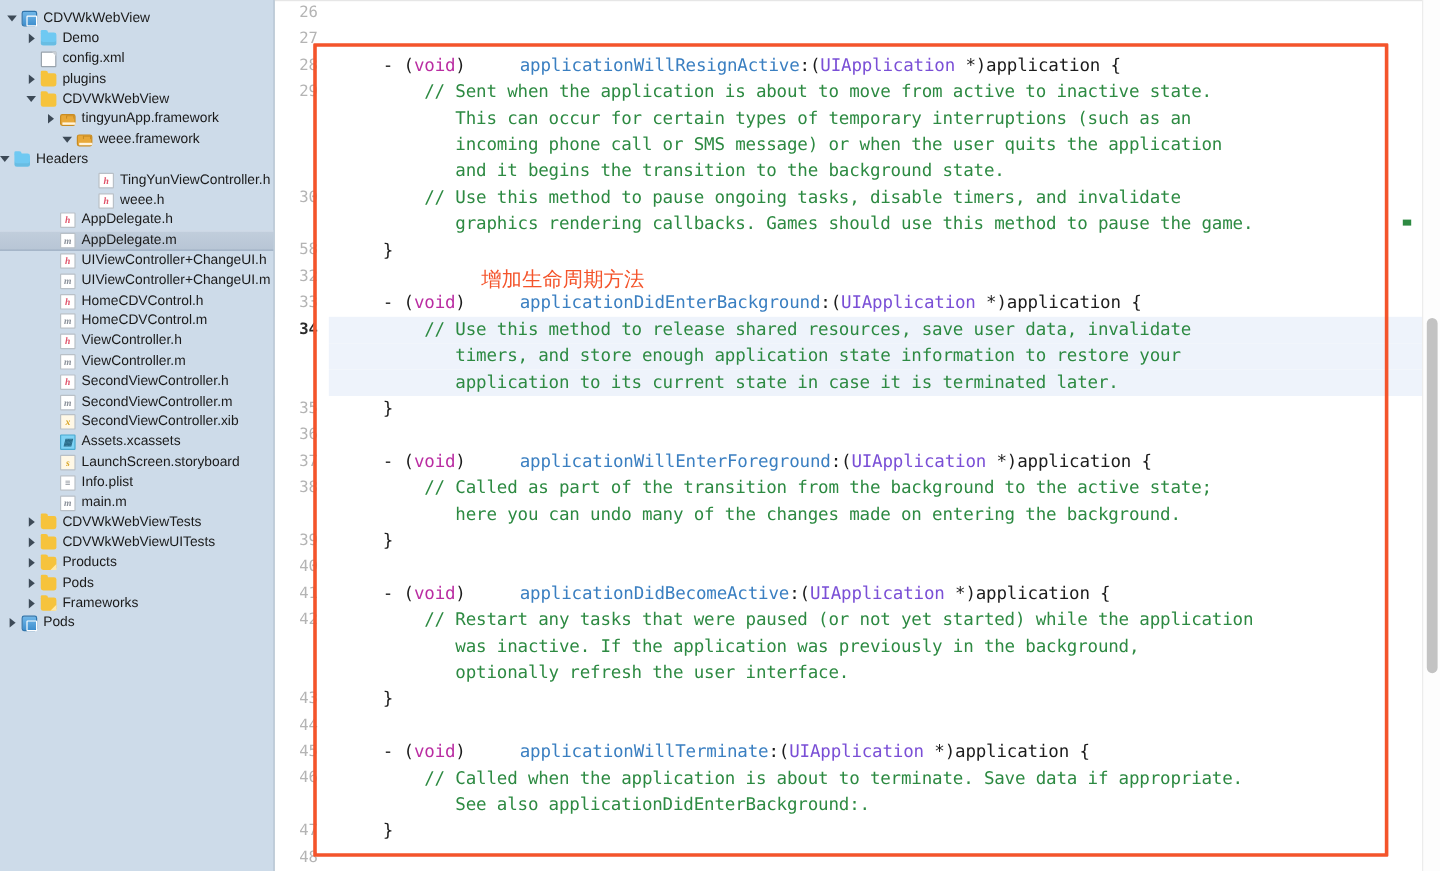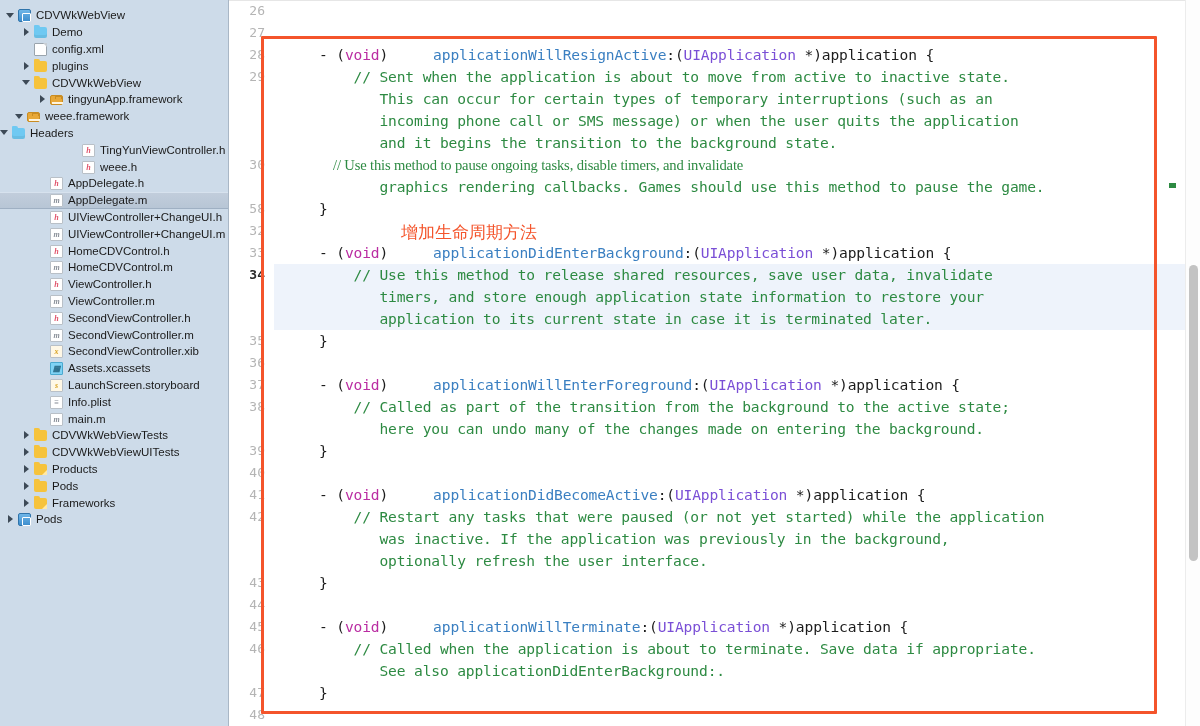--- a/index.html
+++ b/index.html
@@ -311,21 +311,21 @@
       <div class="nav-row" style="padding-left: 22px;">
         <span class="twisty open"></span>
         <span class="ficon ic-folder-yellow"></span>
         <span class="nav-label">CDVWkWebView</span>
       </div>
       <div class="nav-row" style="padding-left: 38px;">
         <span class="twisty closed"></span>
         <span class="ficon ic-framework"></span>
         <span class="nav-label">tingyunApp.framework</span>
       </div>
-      <div class="nav-row" style="padding-left: 15px;">
+      <div class="nav-row" style="padding-left: 52px;">
         <span class="twisty open"></span>
         <span class="ficon ic-framework"></span>
         <span class="nav-label">weee.framework</span>
       </div>
       <div class="nav-row" style="">
         <span class="twisty open"></span>
         <span class="ficon ic-folder-blue"></span>
         <span class="nav-label">Headers</span>
       </div>
       <div class="nav-row" style="padding-left: 70px;">
@@ -446,21 +446,21 @@
     </div>
 
   <div id="editor">
     <div id="topline"></div>
     <div id="codearea">
         <div class="cline" style="top: 44px; left: 45px;"><span class="tok-pl">- </span><span class="tok-pl">(</span><span class="tok-kw">void</span><span class="tok-pl">)</span><span class="tok-fn">applicationWillResignActive</span><span class="tok-pl">:(</span><span class="tok-type">UIApplication</span><span class="tok-pl"> *)application {</span></div>
         <div class="cline" style="top: 66px; left: 45px;"><span class="tok-cmt">    // Sent when the application is about to move from active to inactive state.</span></div>
         <div class="cline" style="top: 88px; left: 45px;"><span class="tok-cmt">       This can occur for certain types of temporary interruptions (such as an</span></div>
         <div class="cline" style="top: 110px; left: 45px;"><span class="tok-cmt">       incoming phone call or SMS message) or when the user quits the application</span></div>
         <div class="cline" style="top: 132px; left: 45px;"><span class="tok-cmt">       and it begins the transition to the background state.</span></div>
-        <div class="cline" style="top: 154px; left: 45px; font-family: Liberation Serif, serif;"><span class="tok-cmt">    // Use this method to pause ongoing tasks, disable timers, and invalidate</span></div>
+        <div class="cline" style="top: 154px; left: 45px;"><span class="tok-cmt">    // Use this method to pause ongoing tasks, disable timers, and invalidate</span></div>
         <div class="cline" style="top: 176px; left: 45px;"><span class="tok-cmt">       graphics rendering callbacks. Games should use this method to pause the game.</span></div>
         <div class="cline" style="top: 198px; left: 45px;"><span class="tok-pl">}</span></div>
         <div class="cline" style="top: 242px; left: 45px;"><span class="tok-pl">- </span><span class="tok-pl">(</span><span class="tok-kw">void</span><span class="tok-pl">)</span><span class="tok-fn">applicationDidEnterBackground</span><span class="tok-pl">:(</span><span class="tok-type">UIApplication</span><span class="tok-pl"> *)application {</span></div>
         <div class="hl-line" style="top: 264px;"></div>
         <div class="hl-line" style="top: 286px;"></div>
         <div class="hl-line" style="top: 308px;"></div>
         <div class="cline" style="top: 264px; left: 45px;"><span class="tok-cmt">    // Use this method to release shared resources, save user data, invalidate</span></div>
         <div class="cline" style="top: 286px; left: 45px;"><span class="tok-cmt">       timers, and store enough application state information to restore your</span></div>
         <div class="cline" style="top: 308px; left: 45px;"><span class="tok-cmt">       application to its current state in case it is terminated later.</span></div>
         <div class="cline" style="top: 330px; left: 45px;"><span class="tok-pl">}</span></div>

